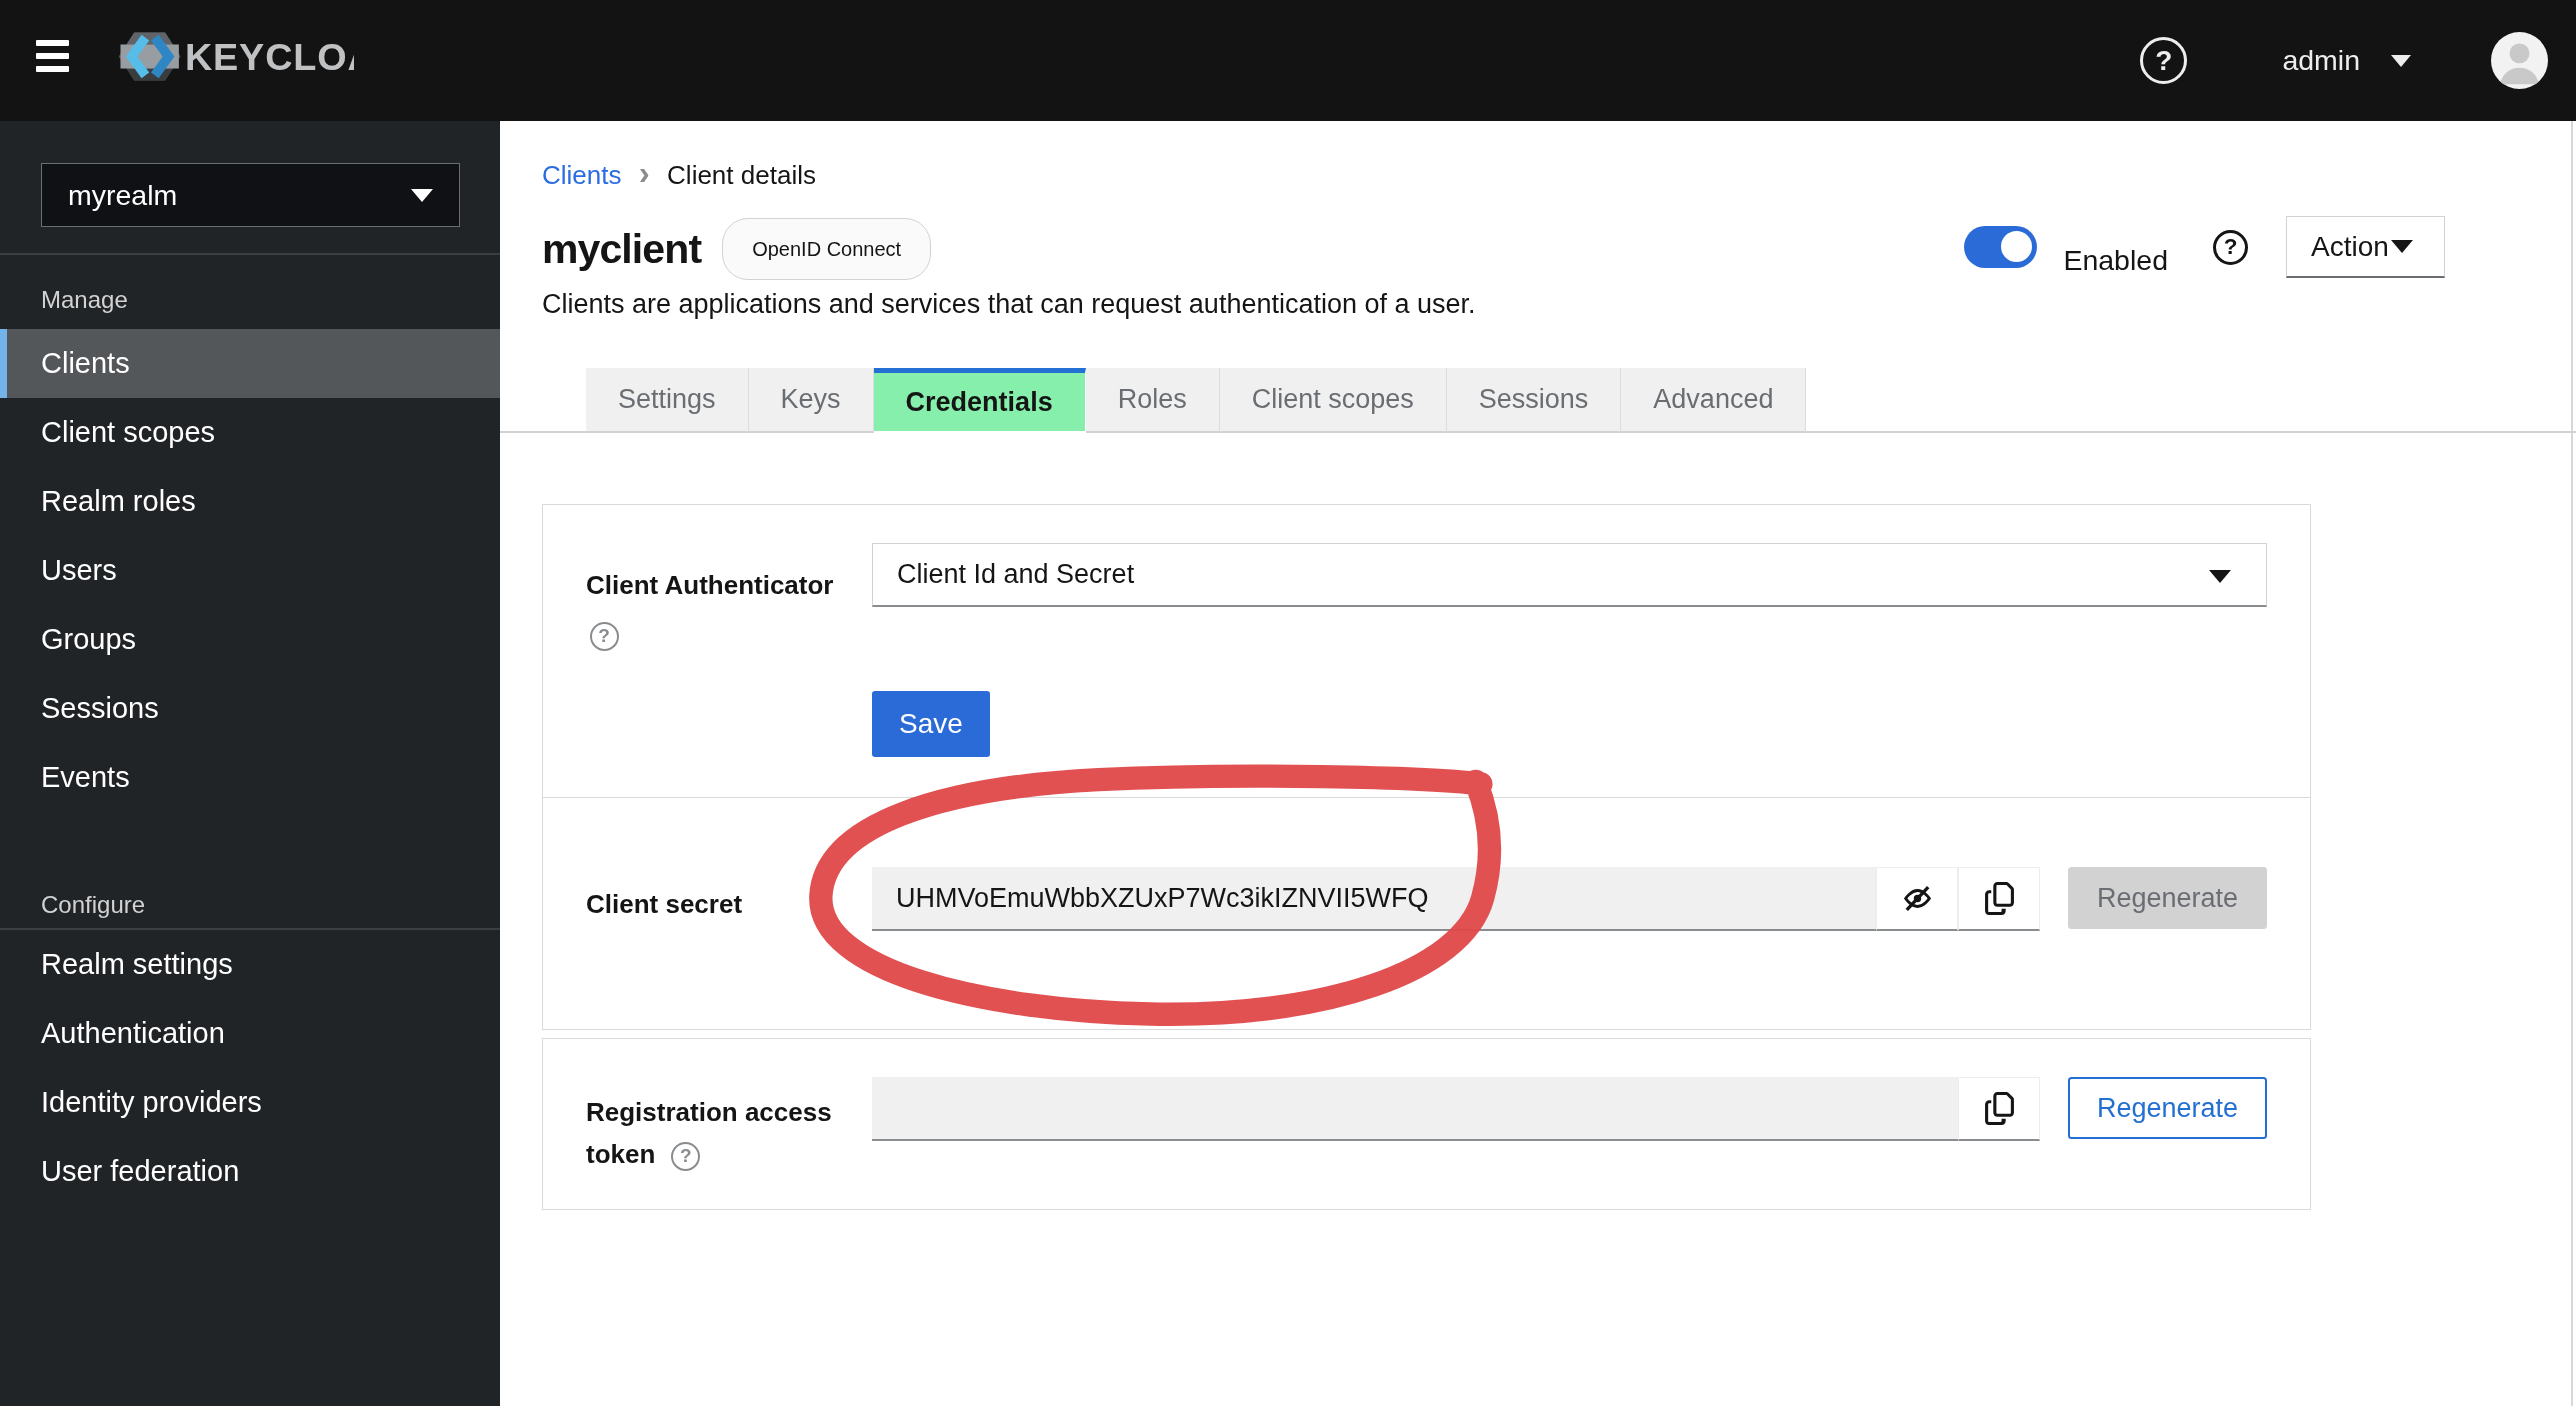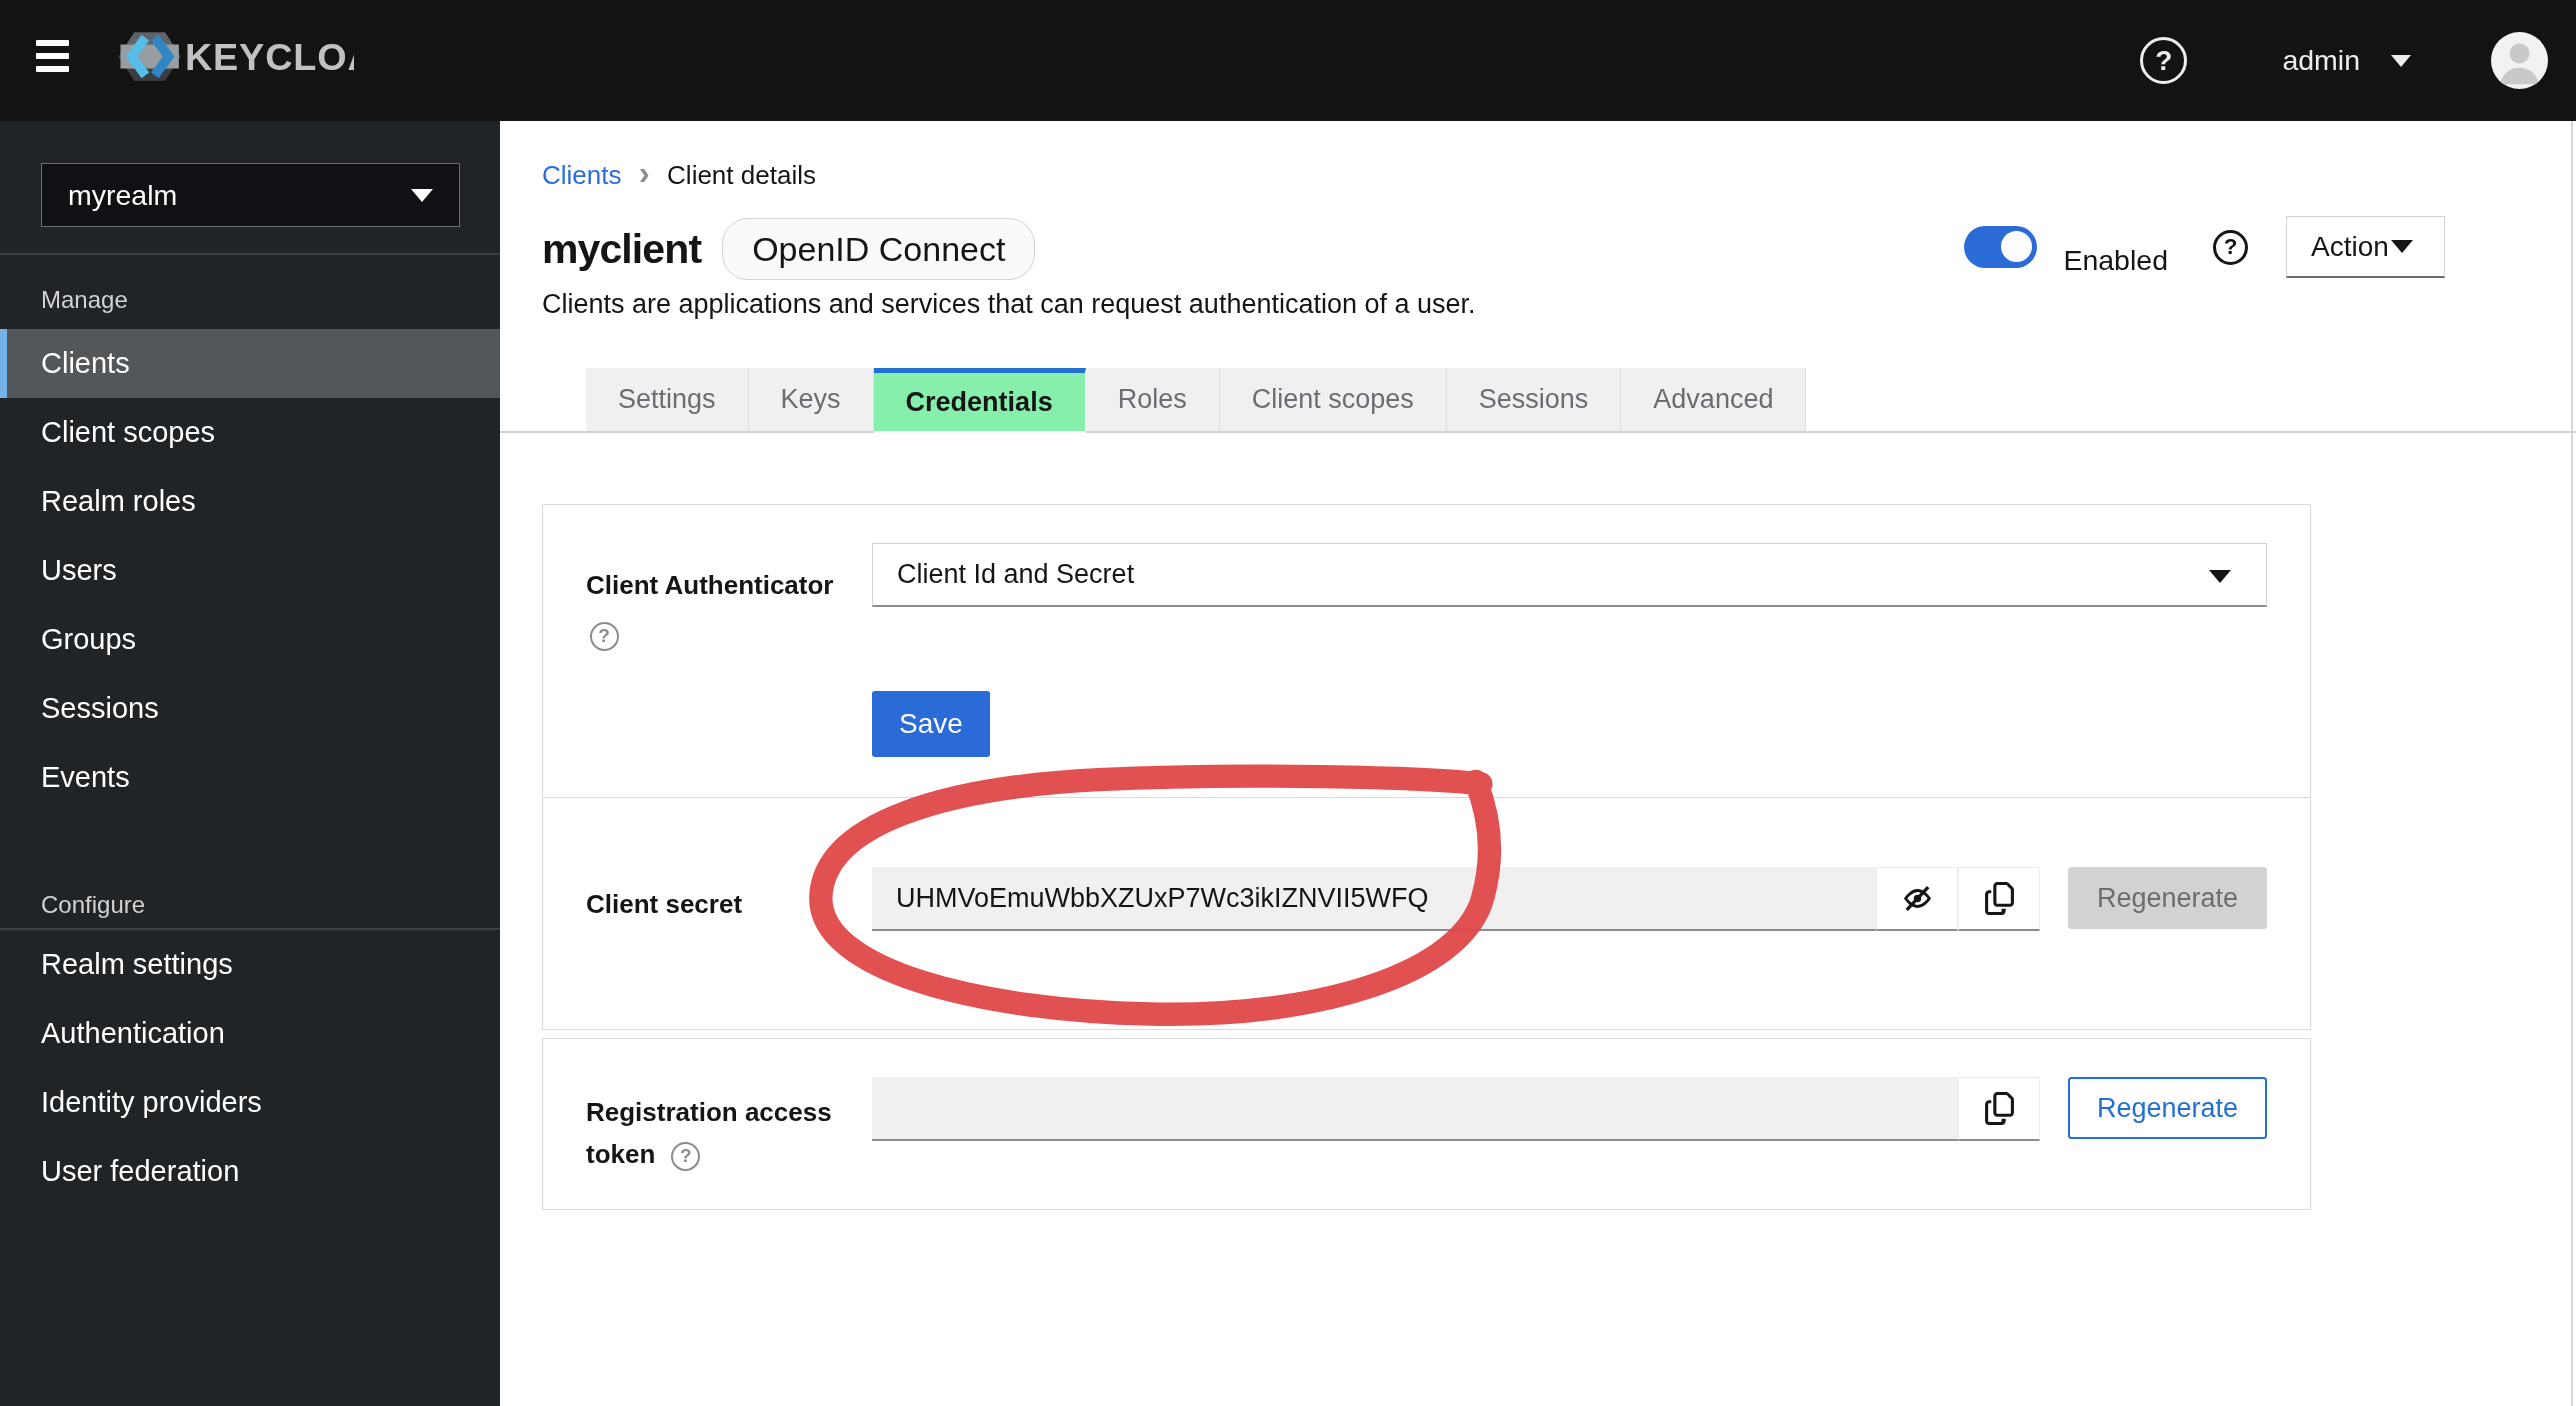--- a/index.html
+++ b/index.html
@@ -41,21 +41,21 @@
   .main { position:absolute; left:500px; top:121px; width:2076px; height:1285px; background:#fff; }
   .right-edge { position:absolute; right:3.5px; top:0; width:1.7px; height:1285px; background:#d8d8d8; }
 
   .breadcrumb { position:absolute; left:42px; top:39px; display:flex; align-items:center; gap:17.3px; font-size:26px; }
   .breadcrumb a { color:#2b6de0; text-decoration:none; cursor:pointer; }
   .crumb-sep { color:#8a8d90; font-size:33px; font-weight:bold; line-height:26px; margin-top:-5.2px; }
 
   .title-row { position:absolute; left:42px; top:97px; display:flex; align-items:center; }
   .page-title { font-size:41px; font-weight:bold; letter-spacing:-0.9px; }
   .badge { margin-left:21px; height:62px; padding:0 29px; border:1.7px solid #d2d2d2; background:#fafafa;
-           border-radius:26px; display:flex; align-items:center; font-size:34px; color:#151515; }
+           border-radius:26px; display:flex; align-items:center; font-size:20px; color:#151515; }
 
   .header-controls { position:absolute; right:131px; top:95px; display:flex; align-items:center; }
   .toggle { position:relative; width:73px; height:42px; border-radius:21px; background:#2a6bd8; border:none; cursor:pointer; }
   .toggle .knob { position:absolute; right:5.2px; top:5.2px; width:31px; height:31px; border-radius:50%; background:#fff; }
   .enabled-label { margin-left:26px; font-size:28.5px;margin-top:27px; }
   .help-dark { margin-left:45px; width:35px; height:35px; border:3px solid #151515; border-radius:50%;
                display:flex; align-items:center; justify-content:center; font-size:22.5px; font-weight:bold;
                color:#151515; background:none; cursor:pointer; }
   .action-dd { margin-left:38px; width:159px; height:62px; background:#fff;
                border:1.7px solid #d2d2d2; border-bottom:2.6px solid #6a6e73;

